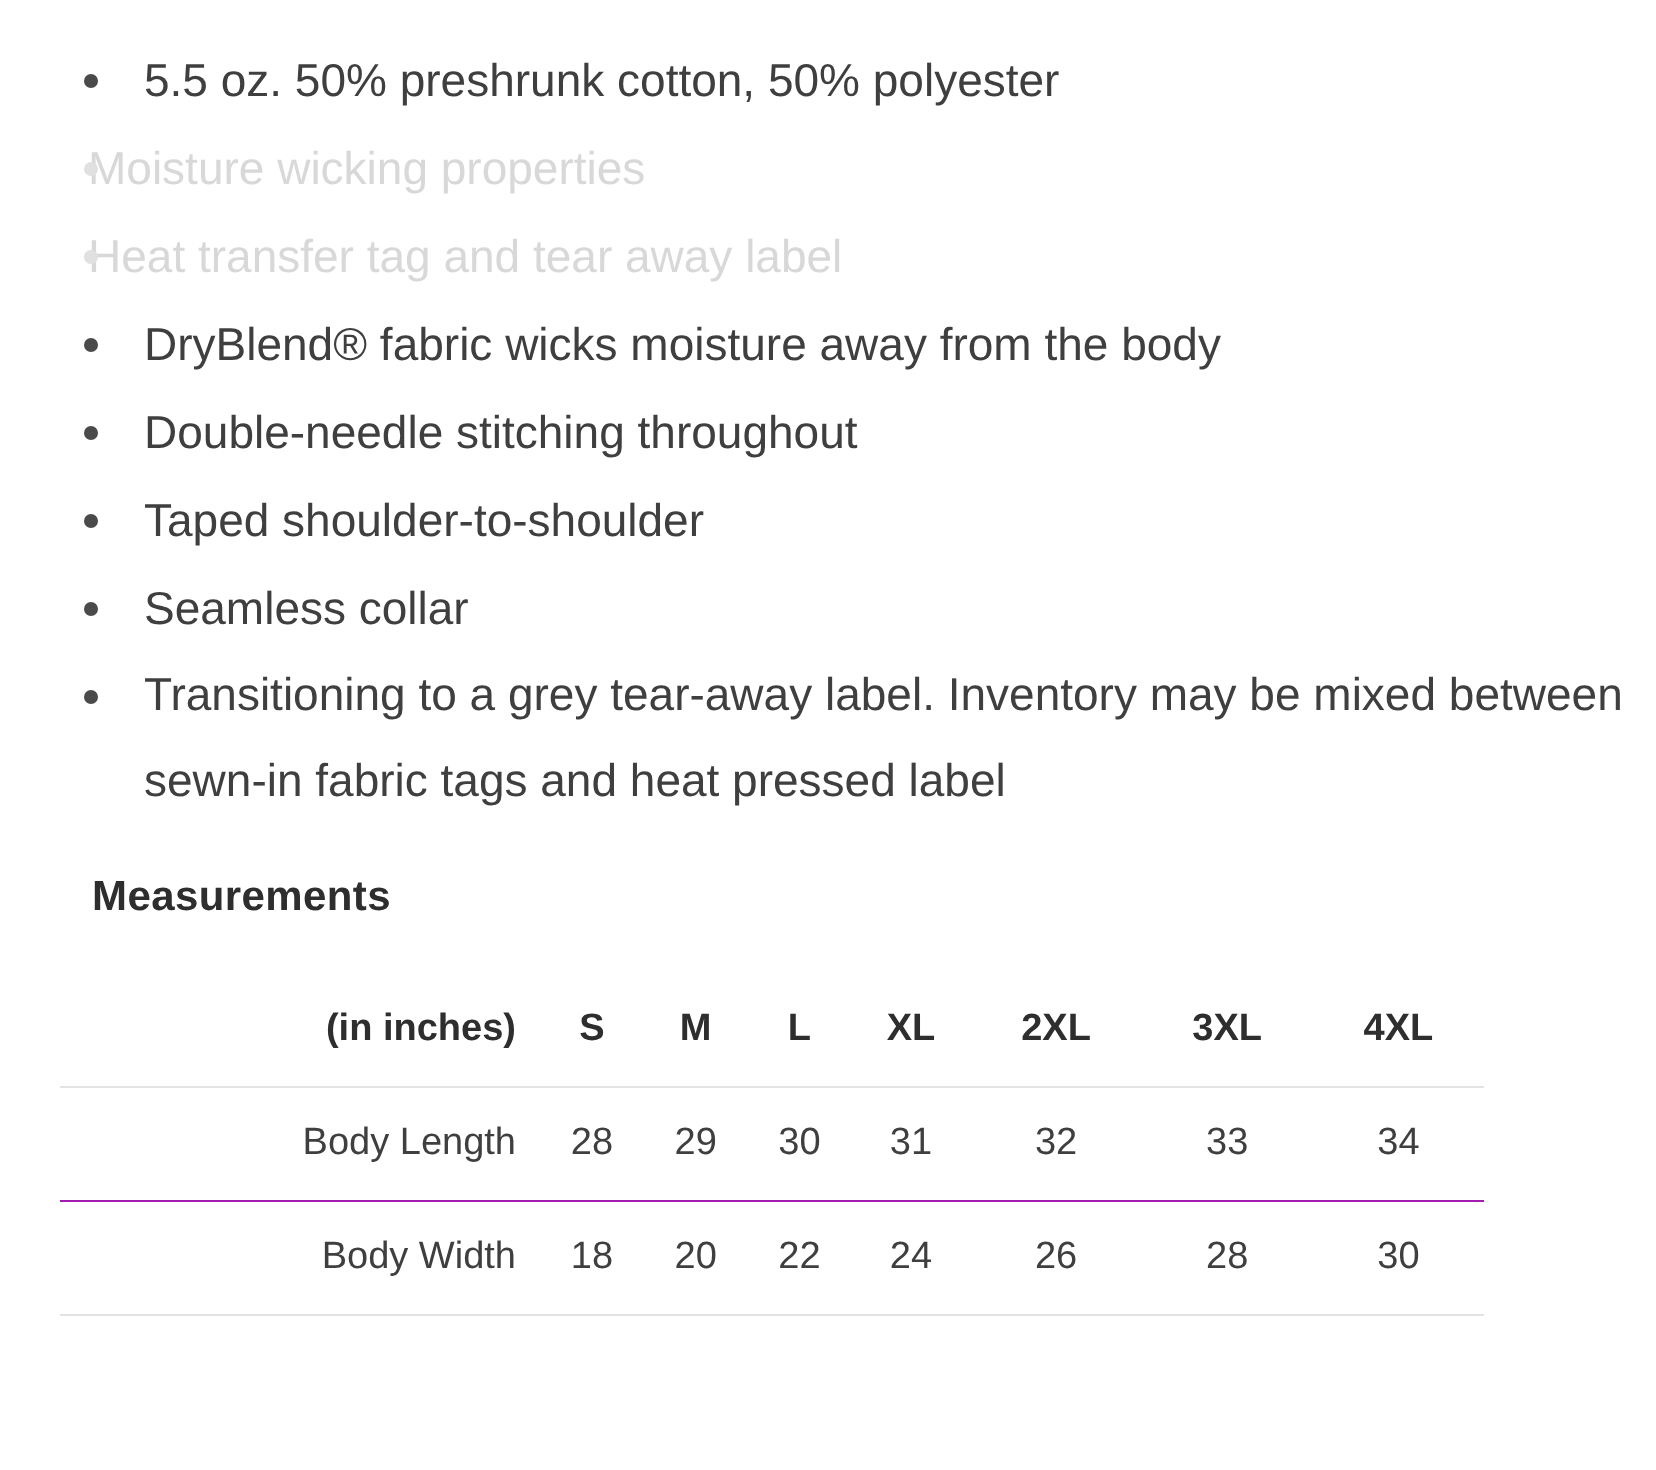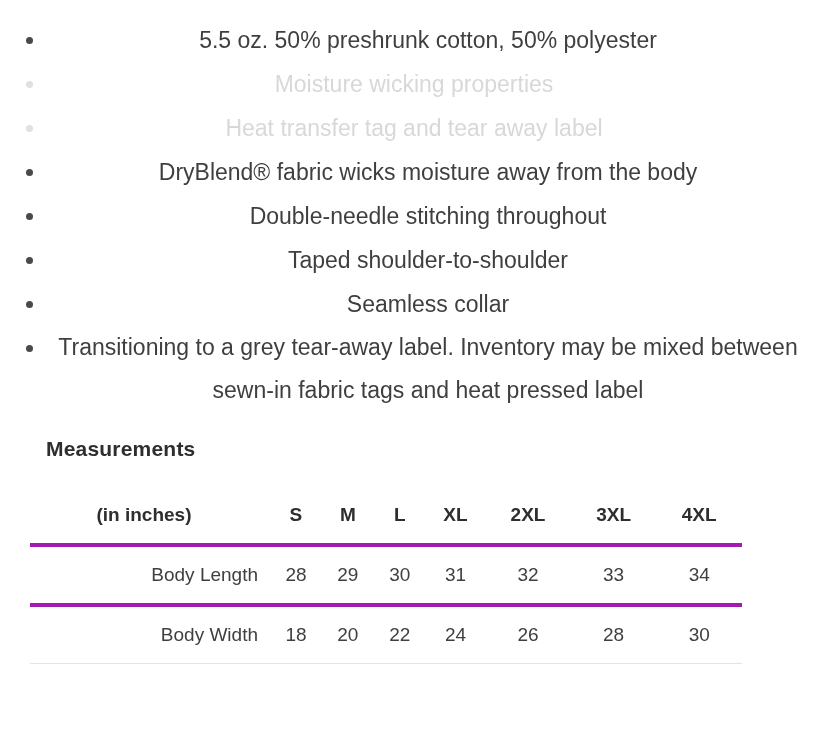--- a/index.html
+++ b/index.html
@@ -22,24 +22,23 @@
     box-sizing: border-box;
     padding: 0;
   }
 
   
   .features {
     list-style: none;
     margin: 0;
     padding: 0;
     position: absolute;
-    left: 0;
+    left: 16px;
     top: 18px;
     width: 800px;
-    text-align: center;
   }
   .features li {
     position: relative;
     padding-left: 56px;
     font-size: 23px;
     line-height: 44px;
     color: #3f3f3f;
     font-weight: 400;
   }
   .features li .dot {
@@ -90,31 +89,32 @@
     vertical-align: middle;
     font-weight: normal;
     text-align: center;
   }
   .size-table thead th {
     font-weight: bold;
     color: #2e2e2e;
     font-size: 19px;
   }
   .size-table thead th.corner {
+    text-align: right;
     padding-right: 12px;
     width: 228px;
   }
   .size-table tbody td.rowhead {
     text-align: right;
     padding-right: 12px;
     width: 228px;
     white-space: nowrap;
   }
   .size-table tbody tr {
-    border-top: 4px solid #a21caf;
+    border-top: 1px solid #a21caf;
   }
   .size-table tbody tr:last-child {
     border-bottom: 1px solid #e3e3e3;
   }
   .size-table thead tr {
     border-bottom: 1px solid #e3e3e3;
   }
   .frac {
     white-space: nowrap;
   }

